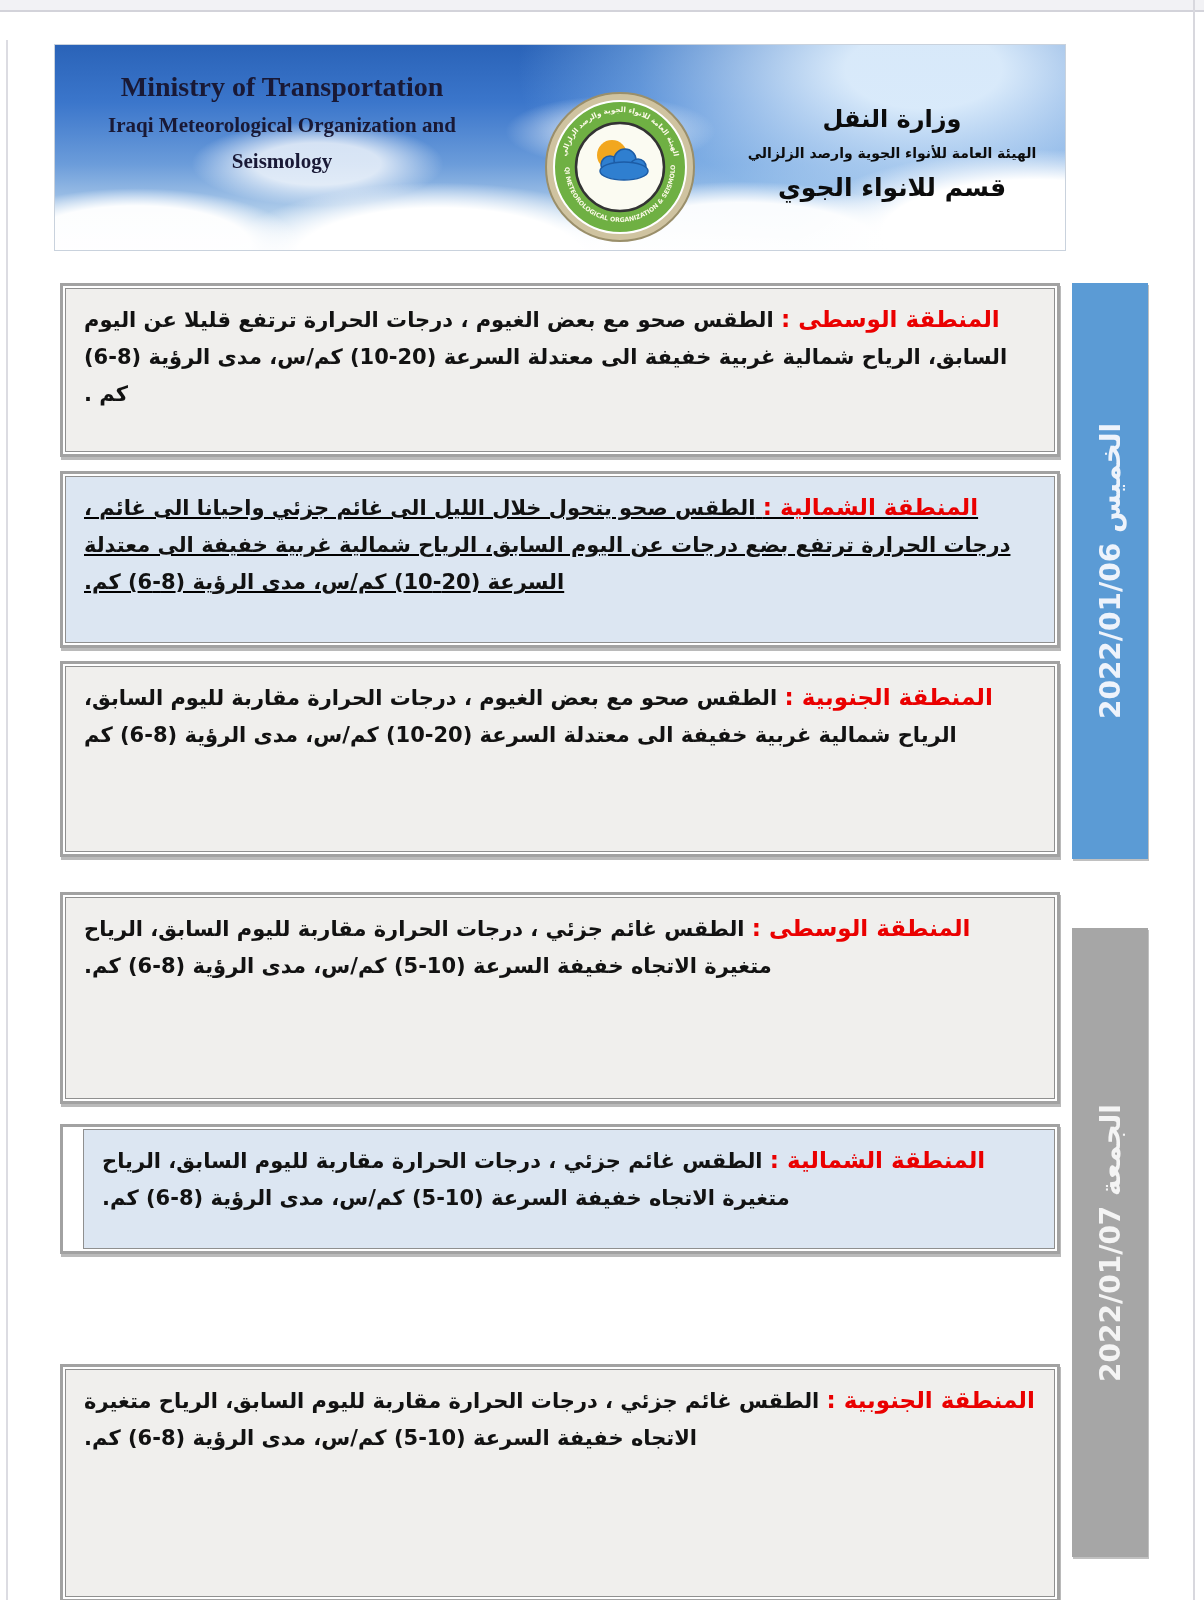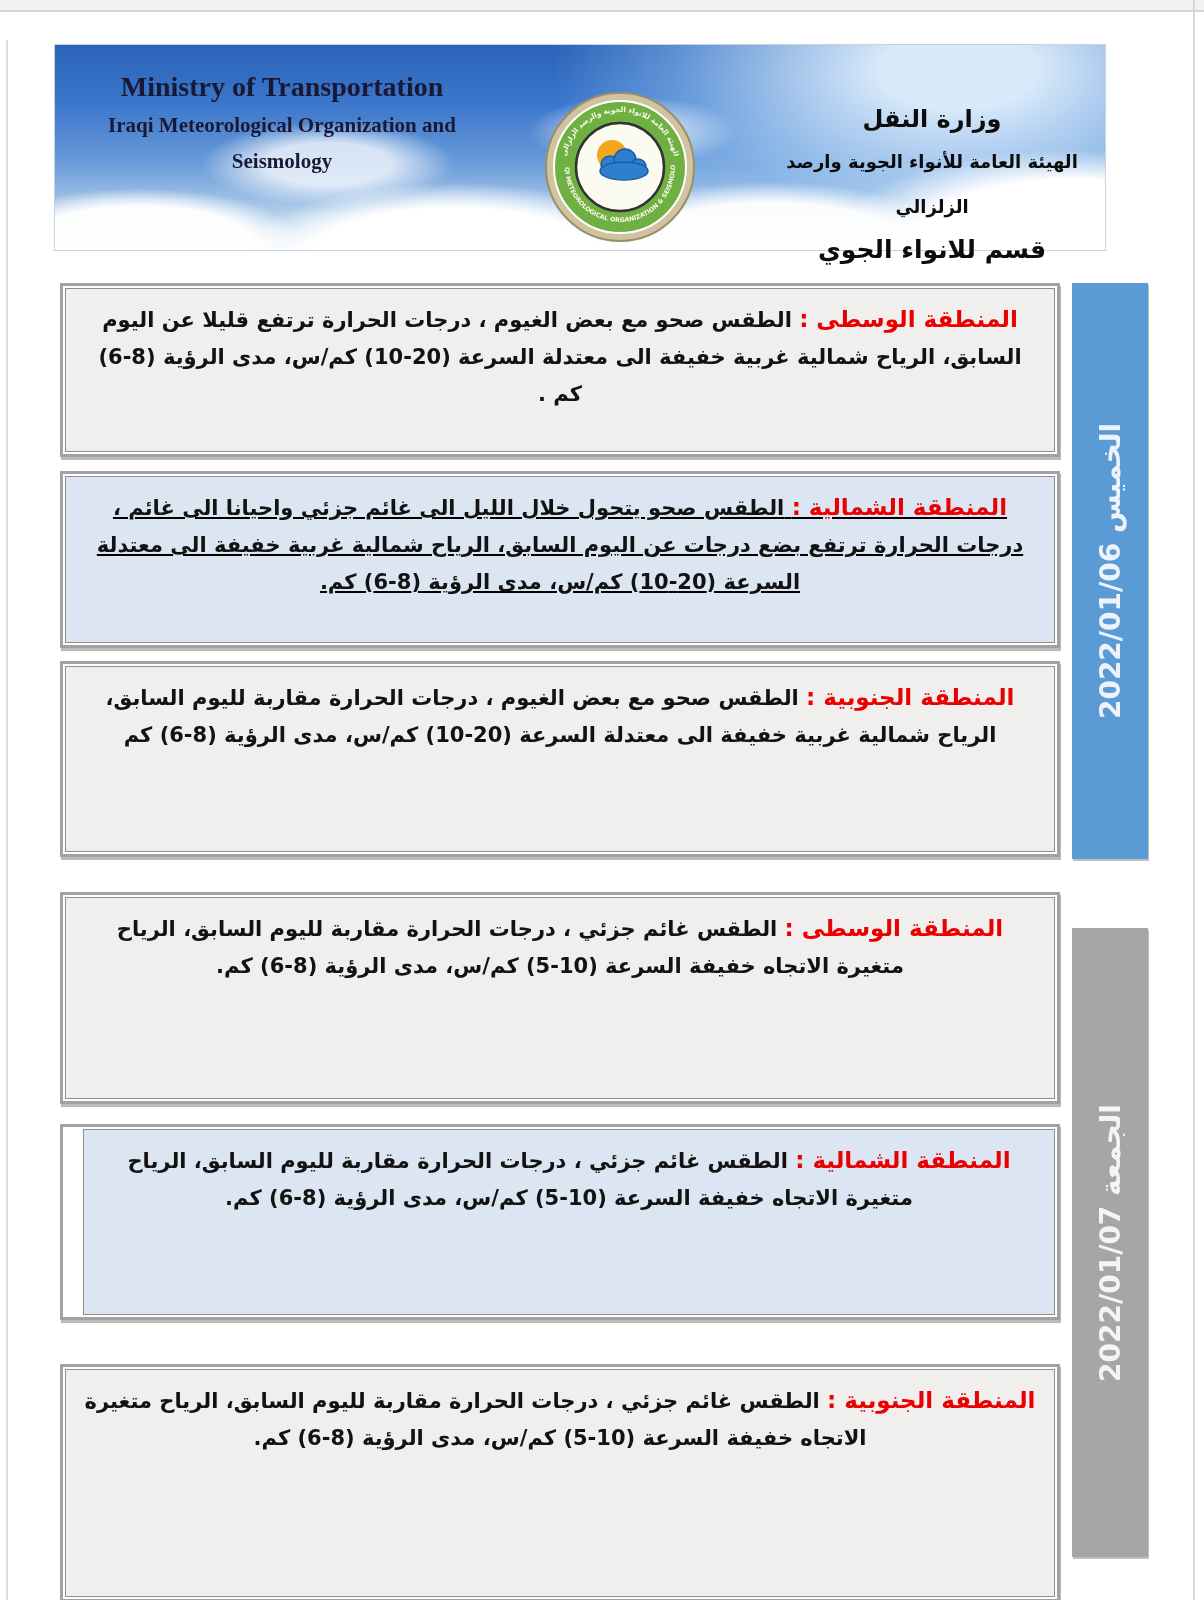--- a/index.html
+++ b/index.html
@@ -22,63 +22,62 @@
     background:
       radial-gradient(ellipse 230px 80px at 8% 98%, rgba(255,255,255,.97) 50%, rgba(255,255,255,0) 72%),
       radial-gradient(ellipse 300px 105px at 38% 104%, #ffffff 48%, rgba(255,255,255,0) 72%),
       radial-gradient(ellipse 280px 95px at 68% 100%, rgba(255,255,255,.95) 50%, rgba(255,255,255,0) 72%),
       radial-gradient(ellipse 340px 120px at 97% 92%, #ffffff 45%, rgba(255,255,255,0) 70%),
       radial-gradient(ellipse 180px 60px at 26% 58%, rgba(255,255,255,.75) 35%, rgba(255,255,255,0) 70%),
       radial-gradient(ellipse 150px 50px at 55% 42%, rgba(255,255,255,.55) 30%, rgba(255,255,255,0) 70%),
       radial-gradient(ellipse 520px 260px at 86% 12%, rgba(225,240,253,.95) 15%, rgba(150,195,240,.45) 55%, rgba(150,195,240,0) 78%),
       linear-gradient(180deg,#2a63b8 0%,#3b76cb 28%,#6b9cda 58%,#b7d2ec 84%,#e8f1fa 100%);
     box-shadow:0 0 0 1px #c9d2dd;
-    padding-left:40px;
   }
   .banner-en{
     position:absolute;left:12px;top:22px;width:430px;
     text-align:center;color:#191936;
     font-family:"Liberation Serif","DejaVu Serif",serif;font-weight:700;
   }
   .banner-en .en1{font-size:28px;line-height:40px;}
   .banner-en .en2{font-size:21px;line-height:36px;}
   .banner-en .en3{font-size:23px;line-height:36px;}
   .banner-ar{
     position:absolute;right:8px;top:14px;width:330px;
     text-align:center;color:#0c0c0c;direction:rtl;font-weight:700;
   }
   .banner-ar .ar1{font-size:24px;line-height:40px;margin-top:40px;}
-  .banner-ar .ar2{font-size:18px;line-height:45px;}
+  .banner-ar .ar2{font-size:14px;line-height:28px;}
   .banner-ar .ar3{font-size:25px;line-height:42px;}
   .logo{position:absolute;left:489px;top:46px;}
 
   
   .box{
     position:absolute;left:60px;width:1000px;
     box-sizing:border-box;border:3px solid #a2a2a2;background:#ffffff;padding:2px;
     box-shadow:1px 3px 0 rgba(130,130,130,.55);
   }
   .box-inner{
     box-sizing:border-box;height:100%;
     border:1px solid #8f8f8f;
     padding:12px 18px 0 18px;
-    direction:rtl;text-align:center;
+    direction:rtl;text-align:left;
   }
   .bg-gray{background:#f0efed;}
   .bg-blue{background:#dce6f2;}
   .fc-text{
     margin:0;color:#121212;font-weight:700;
     font-size:21px;line-height:37px;
   }
   .region-title{color:#ea0000;font-size:23px;}
   .b1{top:283px;height:174px;}
   .b2{top:471px;height:177px;text-decoration:underline;}
   .b3{top:661px;height:196px;}
   .b4{top:892px;height:212px;}
-  .b5{top:1124px;height:196px;padding-left:20px;}
+  .b5{top:1124px;height:130px;padding-left:20px;}
   .b6{top:1364px;height:238px;}
 
   
   .day-tab{position:absolute;left:1072px;width:76px;box-shadow:1px 2px 0 rgba(130,130,130,.5);}
   .tab-thursday{top:283px;height:576px;background:#5b9bd5;}
   .tab-friday{top:928px;height:629px;background:#a6a6a6;}
   .tab-label{
     position:absolute;left:50%;top:50%;
     transform:translate(-50%,-50%) rotate(-90deg);
     white-space:nowrap;text-align:center;

